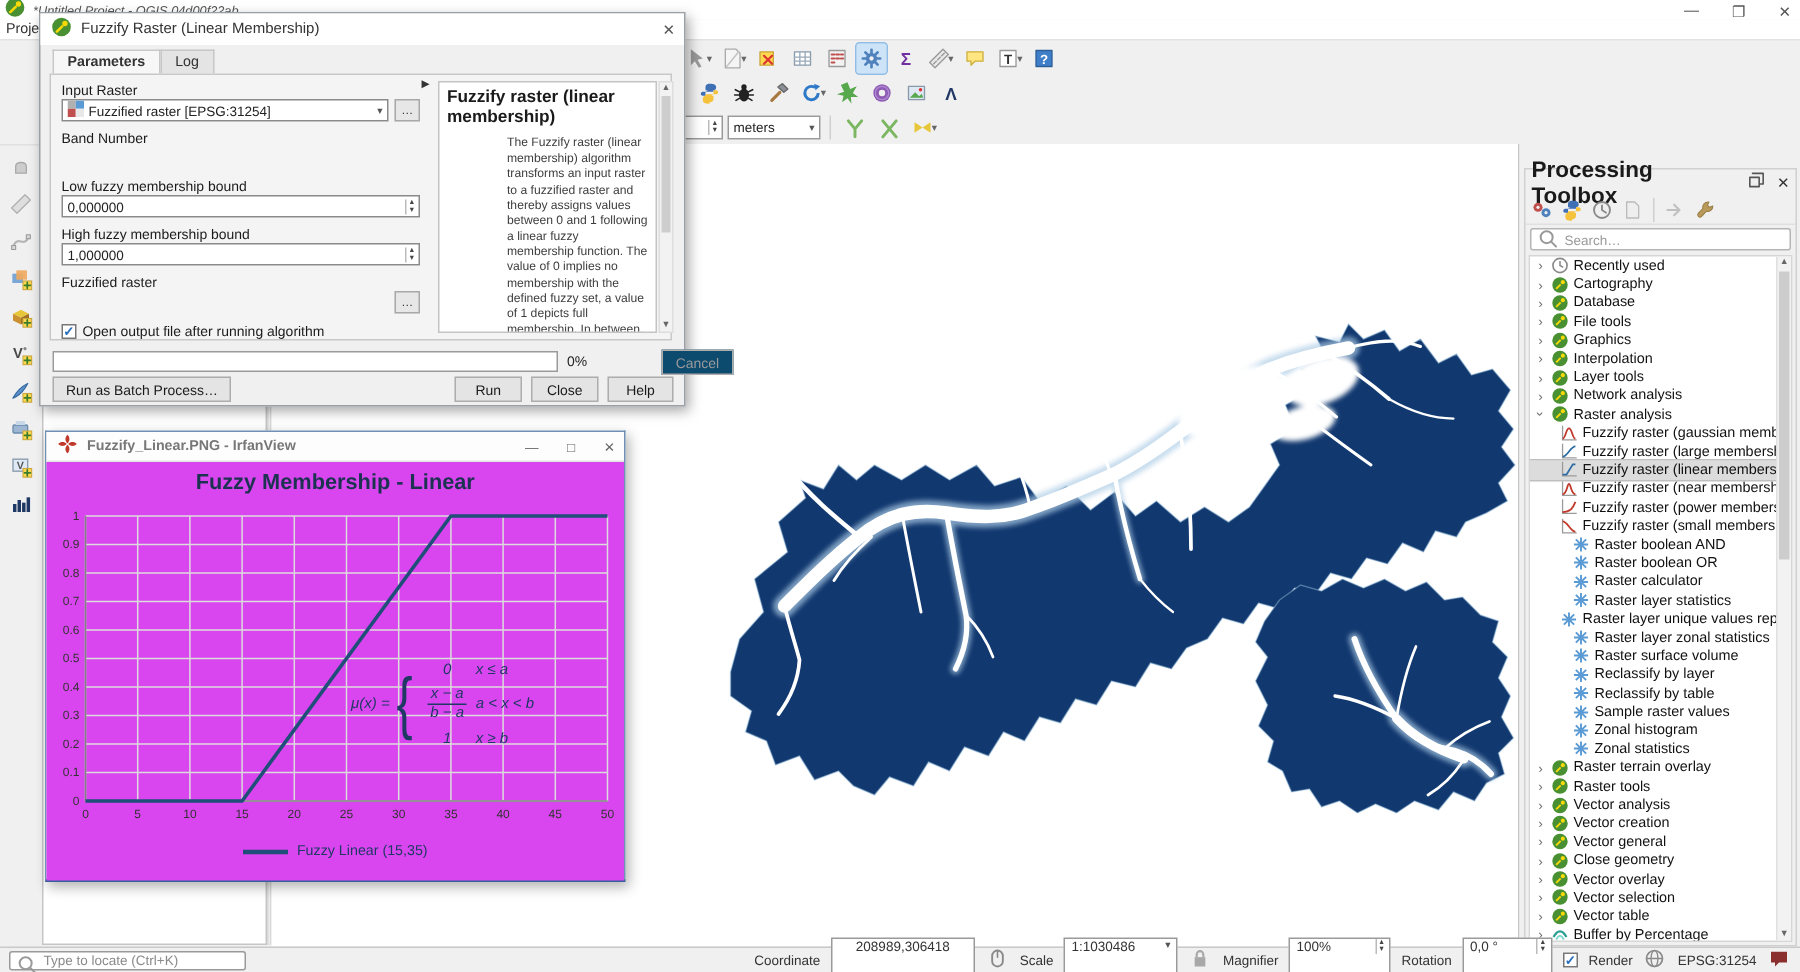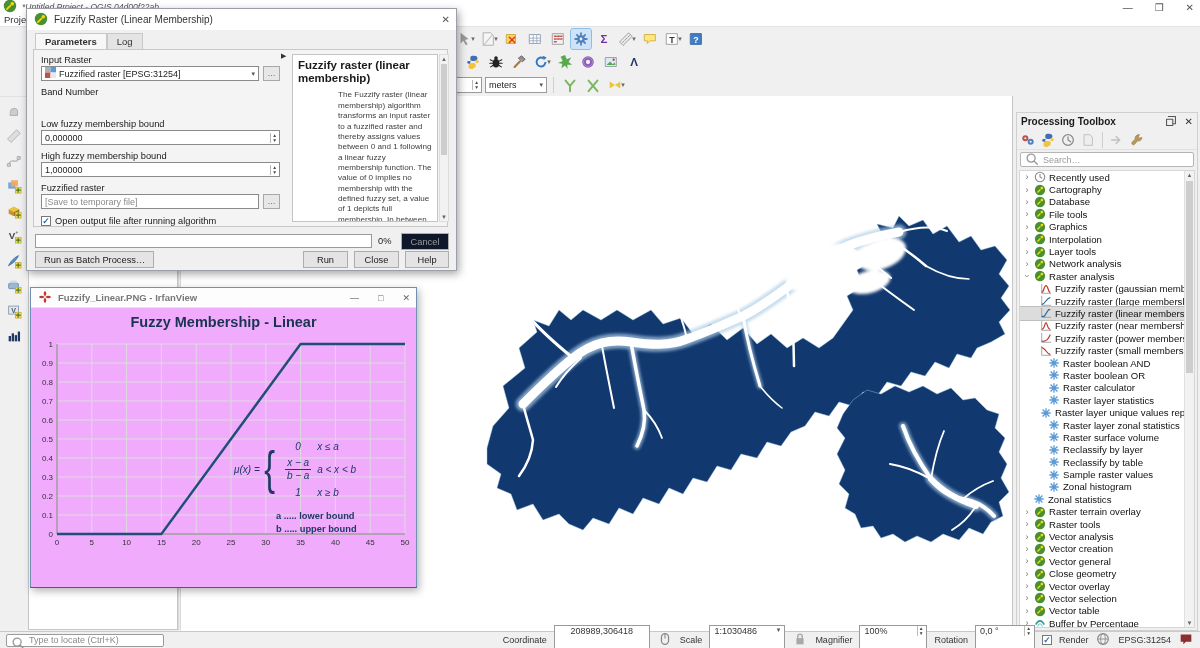--- a/index.html
+++ b/index.html
@@ -25,21 +25,21 @@
   .spinbtns{display:flex;flex-direction:column;font-size:5.5px;line-height:5px;color:#444;border-left:1px solid #bbb;padding-left:2px;margin-left:auto;}
   
   #lefttb{left:0;top:96px;width:27px;height:534px;background:#f0f0f0;display:flex;flex-direction:column;align-items:center;gap:5px;padding-top:4px;border-top:1px solid #e0e0e0;}
   #layersdock{left:28px;top:96px;width:150px;height:534px;background:#fff;border:1px solid #c6c6c6;}
   #splitterL{left:178px;top:96px;width:3px;height:534px;background:#ededed;border-left:1px solid #d8d8d8;border-right:1px solid #d8d8d8;}
   #canvas{left:181px;top:96px;width:832px;height:535px;background:#fff;border-right:1px solid #c6c6c6;overflow:hidden;}
   
   #rightdock{left:1013px;top:96px;width:187px;height:535px;background:#f0f0f0;}
   #ptb{left:1016px;top:112px;width:182px;height:519px;background:#f0f0f0;border:1px solid #d0d0d0;display:flex;flex-direction:column;}
   #ptb-h{height:17px;display:flex;align-items:center;padding:0 4px;}
-  #ptb-h b{font-size:10px;color:#1a1a1a;flex:1;}
+  #ptb-h b{font-size:15px;color:#1a1a1a;flex:1;}
   #ptb-tools{height:20px;display:flex;align-items:center;gap:2px;padding:0 2px;border-bottom:1px solid #e0e0e0;}
   #ptb-search{margin:2px 3px;height:15px;background:#fff;border:1px solid #b5b5b5;border-radius:2px;display:flex;align-items:center;padding:0 3px;gap:3px;}
   #ptb-search span{color:#9a9a9a;font-size:9px;}
   #ptb-treewrap{flex:1;position:relative;background:#fff;border:1px solid #d6d6d6;margin:1px 2px 2px 2px;overflow:hidden;}
   #ptb-tree{position:absolute;left:0;top:0;right:10px;bottom:0;overflow:hidden;}
   .tree-row{height:12.4px;display:flex;align-items:center;gap:3px;padding-left:3px;white-space:nowrap;}
   .tree-row .exp{width:8px;color:#707070;font-size:9px;display:inline-block;text-align:center;}
   .tree-row .exp.open{transform:rotate(90deg);}
   .tree-row .tlabel{font-size:9.6px;color:#111;}
   .tree-row.sel{background:#dcdcdc;outline:1px solid #bfbfbf;}
@@ -63,28 +63,28 @@
   .flbl{position:absolute;font-size:9.3px;color:#1a1a1a;}
   .fw{position:absolute;background:#fff;border:1px solid #8a8a8a;height:15px;display:flex;align-items:center;padding:0 3px;gap:3px;font-size:9px;}
   .browse{position:absolute;width:17px;height:15px;background:#e7e7e7;border:1px solid #a8a8a8;font-size:8px;display:flex;align-items:center;justify-content:center;color:#333;}
   .ph{color:#8a8a8a;}
   #helpp{position:absolute;left:258px;top:4px;width:146px;height:168px;background:#fff;border:1px solid #c4c4c4;padding:4px 5px;overflow:hidden;}
   #helpp h3{font-size:11.5px;color:#1a1a1a;margin-bottom:5px;line-height:1.15;}
   #helpp p{font-size:8.1px;color:#3d3d3d;line-height:1.28;margin-bottom:6px;margin-left:40px;}
   #helpsb{position:absolute;left:405px;top:4px;width:10px;height:168px;background:#f2f2f2;border:1px solid #ddd;font-size:6px;color:#666;text-align:center;}
   #helpsb .thumb{position:absolute;left:1px;right:1px;top:9px;height:55%;background:#cdcdcd;}
   .btn{background:#e4e4e4;border:1px solid #adadad;font-size:9.3px;color:#1a1a1a;height:17px;display:inline-flex;align-items:center;justify-content:center;padding:0 8px;}
-  .btn.dis{color:#9a9a9a;background:#0f172a;}
+  .btn.dis{color:#9a9a9a;background:#0c4a6e;margin-left:40px;}
   #dlg-prog{position:absolute;left:8px;top:225px;width:337px;height:14px;background:#fff;border:1px solid #9a9a9a;}
   
   #viewer{left:30px;top:287px;width:387px;height:301px;background:#fff;border:1px solid #6f8fb4;border-bottom:2px solid #35609c;box-shadow:2px 3px 8px rgba(0,0,0,.3);}
   #v-t{height:20px;background:#fdfdfd;border-bottom:1px solid #e4e4e4;display:flex;align-items:center;gap:5px;padding:0 6px;}
   #v-t .txt{font-size:9.5px;color:#777;flex:1;font-weight:bold;}
   #v-t .c{color:#666;font-size:9px;margin-left:14px;}
-  #v-c{position:relative;width:100%;height:279px;background:#f0abfc;}
+  #v-c{position:relative;width:100%;height:279px;background:#d946ef;}
   .chart-title{position:absolute;left:0;top:6px;width:100%;text-align:center;font-size:14.5px;font-weight:bold;color:#1b3350;}
   #legend{position:absolute;left:0;top:254px;width:100%;display:flex;align-items:center;justify-content:center;gap:6px;}
   #legend span{font-size:9.5px;color:#1f3864;}
   #formula{position:absolute;left:203px;top:128px;width:175px;color:#1f3864;font-family:"DejaVu Serif",serif;font-style:italic;font-size:10px;}
   #formula .top{display:flex;align-items:center;gap:2px;}
   #formula .brace{font-size:46px;font-weight:200;line-height:.85;font-style:normal;transform:scaleX(.7);}
   .caserow{display:flex;align-items:center;height:20px;}
   .caserow .val{width:38px;text-align:center;}
   .caserow .cond{width:64px;}
   .frac{display:inline-block;text-align:center;line-height:1;}
@@ -725,21 +725,21 @@
           <div class="tree-row" style="padding-left: 17px;">
             <span class="exp"></span>
             <span style="display: inline-flex;">
               <svg viewBox="0 0 14 14" width="12" height="12">
                 <path d="M7 1.5 V12.5 M1.5 7 H12.5 M3 3 L11 11 M11 3 L3 11" stroke="#5b9bd5" stroke-width="1.5" fill="none"></path>
                 <circle cx="7" cy="7" r="1.8" fill="#5b9bd5"></circle>
               </svg>
             </span>
             <span class="tlabel">Zonal histogram</span>
           </div>
-          <div class="tree-row" style="padding-left: 2px;">
+          <div class="tree-row" style="padding-left: 17px;">
             <span class="exp"></span>
             <span style="display: inline-flex;">
               <svg viewBox="0 0 14 14" width="12" height="12">
                 <path d="M7 1.5 V12.5 M1.5 7 H12.5 M3 3 L11 11 M11 3 L3 11" stroke="#5b9bd5" stroke-width="1.5" fill="none"></path>
                 <circle cx="7" cy="7" r="1.8" fill="#5b9bd5"></circle>
               </svg>
             </span>
             <span class="tlabel">Zonal statistics</span>
           </div>
           <div class="tree-row" style="padding-left: 3px;">
@@ -952,23 +952,20 @@
         </div>
       <span class="flbl" style="left:7px;top:101px;">High fuzzy membership bound</span>
       <div class="fw" style="left:7px;top:112px;width:239px;">
           <span>1,000000</span>
           <span class="spinbtns">
             <span>▴</span>
             <span>▾</span>
           </span>
         </div>
       <span class="flbl" style="left:7px;top:133px;">Fuzzified raster</span>
-      <div class="fw" style="left:7px;top:144px;width:218px;">
-          <span class="ph">[Save to temporary file]</span>
-        </div>
       <div class="browse" style="left:229px;top:144px;">…</div>
       <div style="position:absolute;left:7px;top:166px;display:flex;align-items:center;gap:4px;">
         <span class="chk">✓</span>
         <span class="flbl" style="position:static;">Open output file after running algorithm</span>
       </div>
       <span style="position:absolute;left:247px;top:2px;font-size:7px;color:#333;">▶</span>
       <div id="helpp">
         <h3>Fuzzify raster (linear membership)</h3>
         <p>The Fuzzify raster (linear membership) algorithm transforms an input raster to a fuzzified raster and thereby assigns values between 0 and 1 following a linear fuzzy membership function. The value of 0 implies no membership with the defined fuzzy set, a value of 1 depicts full membership. In between, the degree of membership of raster values follows a linear membership function.</p>
         <p>The linear function is constructed using two user-defined input raster values which set the point of full membership (high bound, results to 1) and no membership (low bound, results to 0) respectively. The fuzzy set in between those values is defined as a linear function.</p>
@@ -1062,21 +1059,23 @@
             <div class="caserow" style="height:26px;">
                 <span class="val"><span class="frac"><span class="num">x − a</span><span class="den">b − a</span></span></span>
                 <span class="cond">a &lt; x &lt; b</span>
               </div>
             <div class="caserow">
                 <span class="val">1</span>
                 <span class="cond">x ≥ b</span>
               </div>
           </div>
         </div>
-        <div id="notes">
-          <div>a ..... lower bound</div>
-          <div>b ..... upper bound</div>
-        </div>
+      </div>
+      <div id="legend">
+        <svg width="30" height="4">
+            <rect width="30" height="3" y="0.5" fill="#1f4e79"></rect>
+          </svg>
+        <span>Fuzzy Linear (15,35)</span>
       </div>
     </div>
   </div>
 
 </div>
 
 </body></html>

